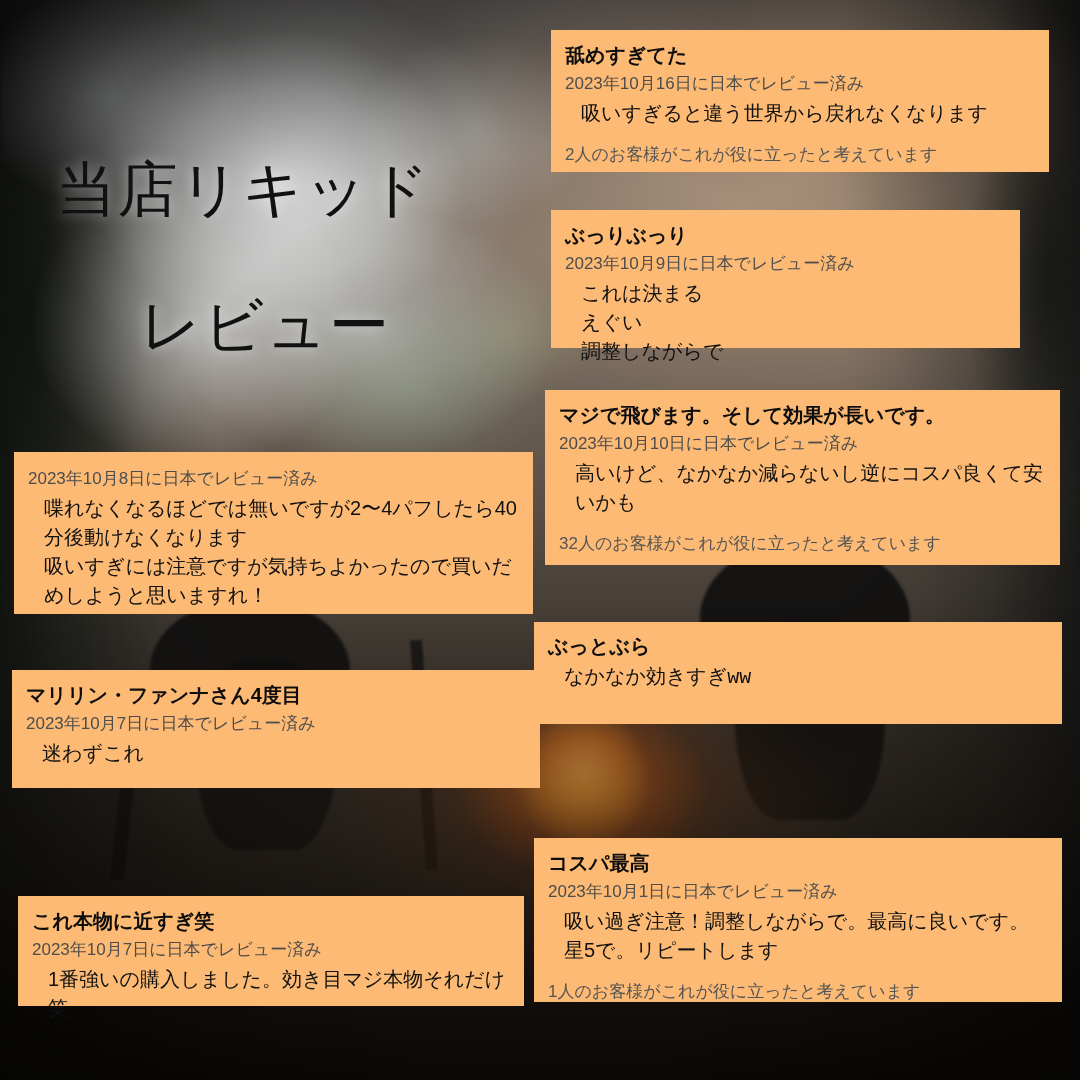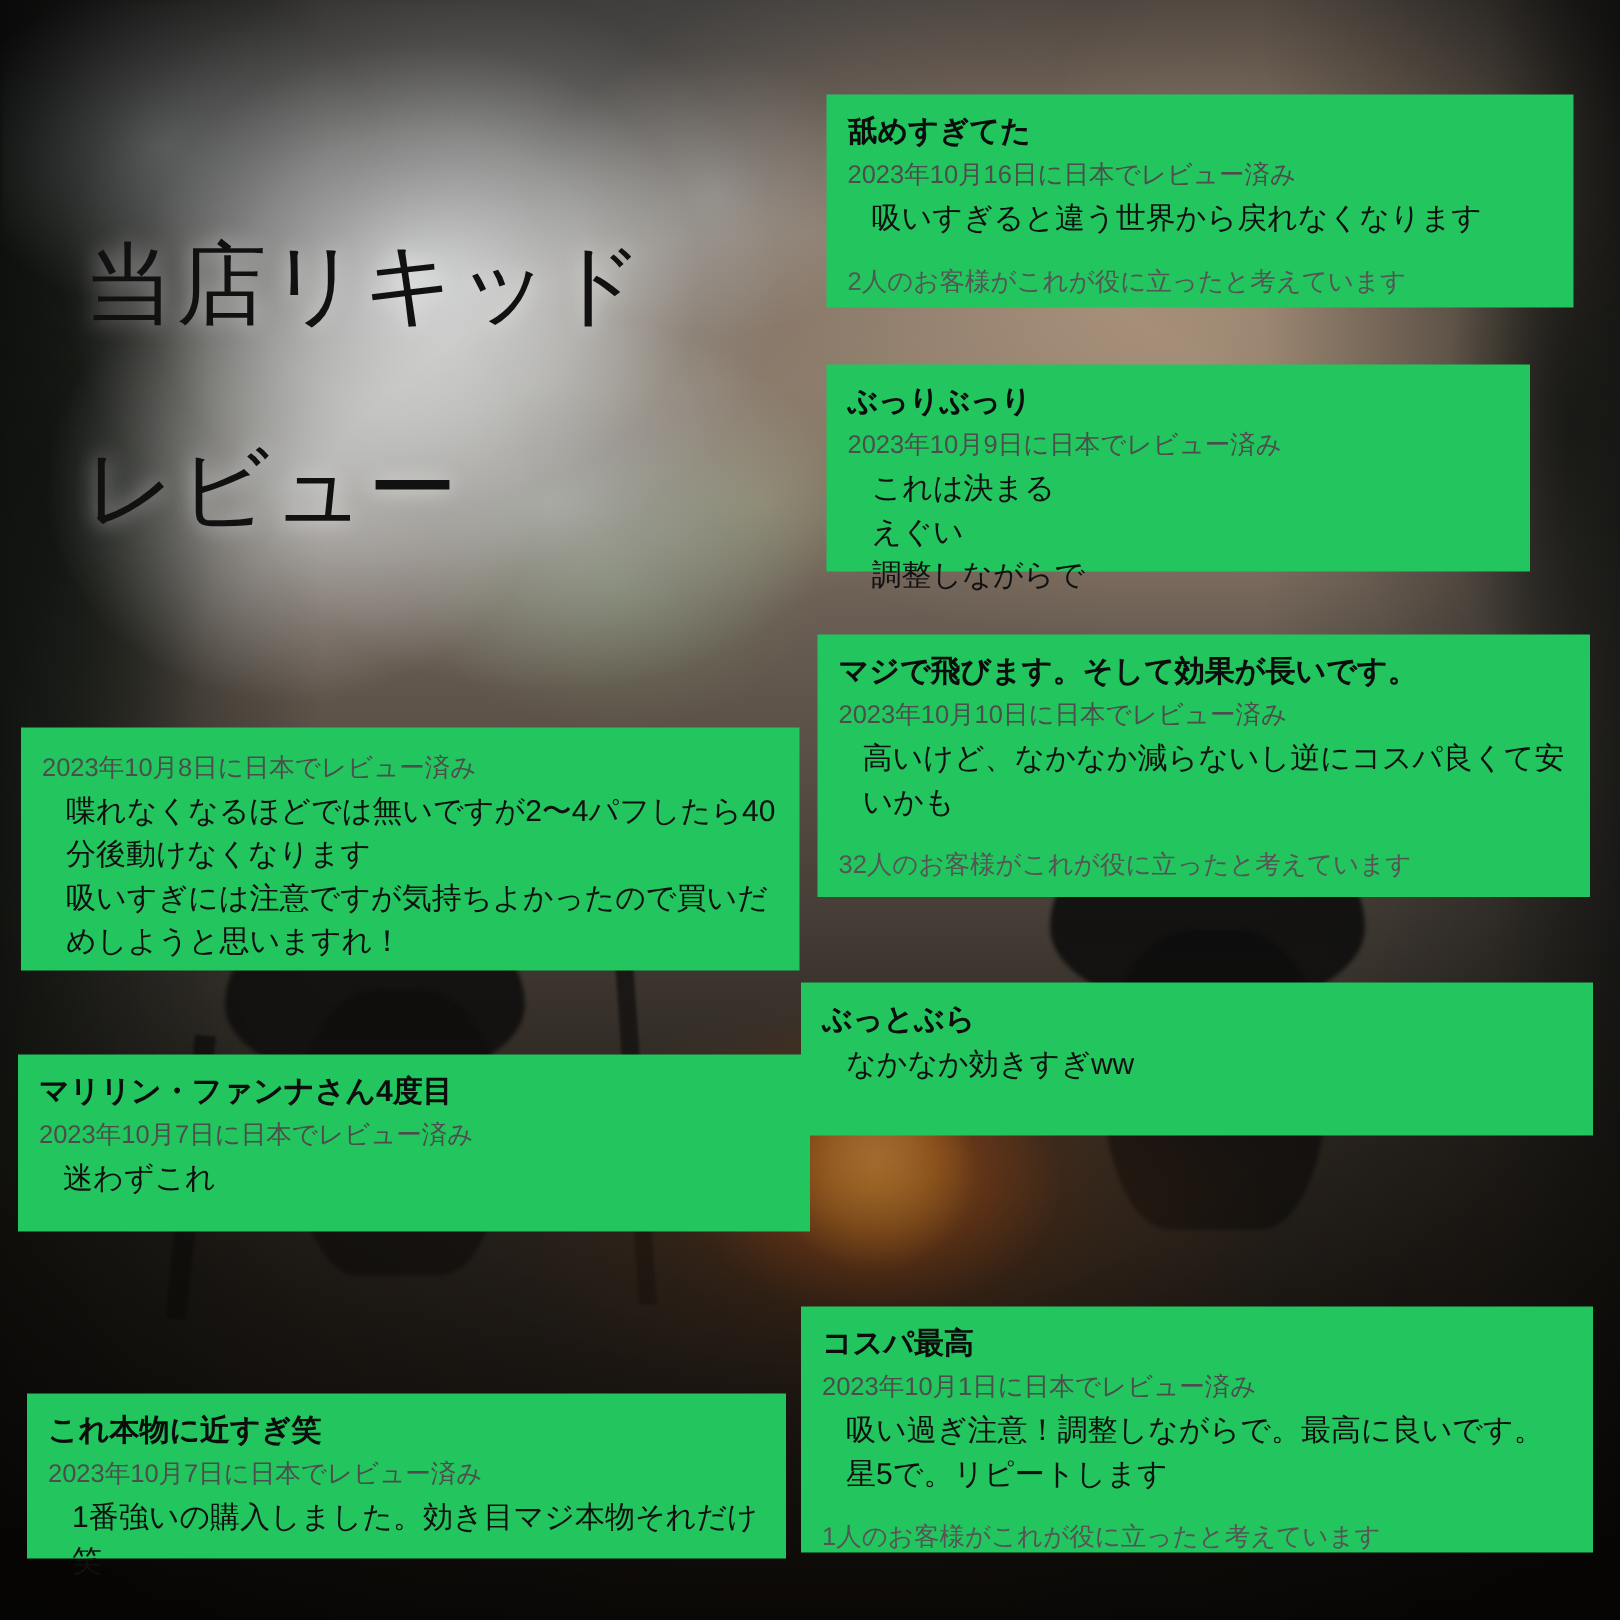--- a/index.html
+++ b/index.html
@@ -99,30 +99,29 @@
     left: 56px;
     top: 128px;
     color: #111;
     font-family: "Liberation Serif", "DejaVu Serif", serif;
     line-height: 1.0;
     letter-spacing: 0.10em;
     text-shadow: 0 0 14px rgba(255,255,255,0.55);
     white-space: pre;
   }
   .title-line1 { font-size: 60px; }
-  .title-line2 { font-size: 60px; margin-top: 44px; }
+  .title-line2 { font-size: 60px; margin-top: 44px; margin-left: 84px; }
 
   
   .card {
     position: absolute;
-    background: #22c55e;
+    background: #fdba74;
     color: #111;
     box-sizing: border-box;
     padding: 12px 14px 12px 14px;
-    margin-top: 33px;
   }
   .r-title {
     font-weight: bold;
     font-size: 20px;
     line-height: 1.35;
     color: #0d0d0d;
   }
   .r-date {
     font-size: 17px;
     line-height: 1.5;
@@ -142,21 +141,21 @@
     line-height: 1.5;
     color: #555;
     margin-top: 14px;
   }
 
   
   #card-1 { left: 551px; top: 30px;  width: 498px; height: 142px; }
   #card-2 { left: 551px; top: 210px; width: 469px; height: 138px; }
   #card-3 { left: 545px; top: 390px; width: 515px; height: 175px; }
   #card-4 { left: 14px;  top: 452px; width: 519px; height: 162px; }
-  #card-5 { left: 534px; top: 622px; width: 528px; height: 102px; }
+  #card-5 { left: 534px; top: 622px; width: 528px; height: 102px; font-family: Liberation Mono, monospace; }
   #card-6 { left: 12px;  top: 670px; width: 528px; height: 118px; }
   #card-7 { left: 534px; top: 838px; width: 528px; height: 164px; }
   #card-8 { left: 18px;  top: 896px; width: 506px; height: 110px; }
 </style>
 </head>
 <body>
 
 <div id="stage">
 
   <div class="bg-layer bg-base"></div>

